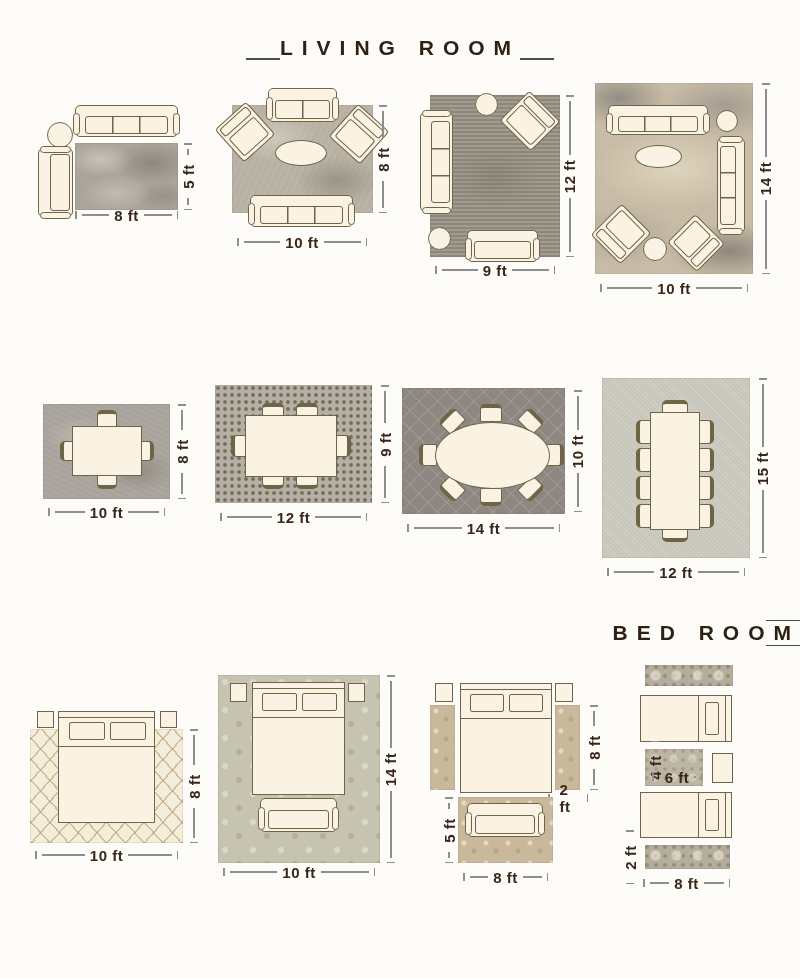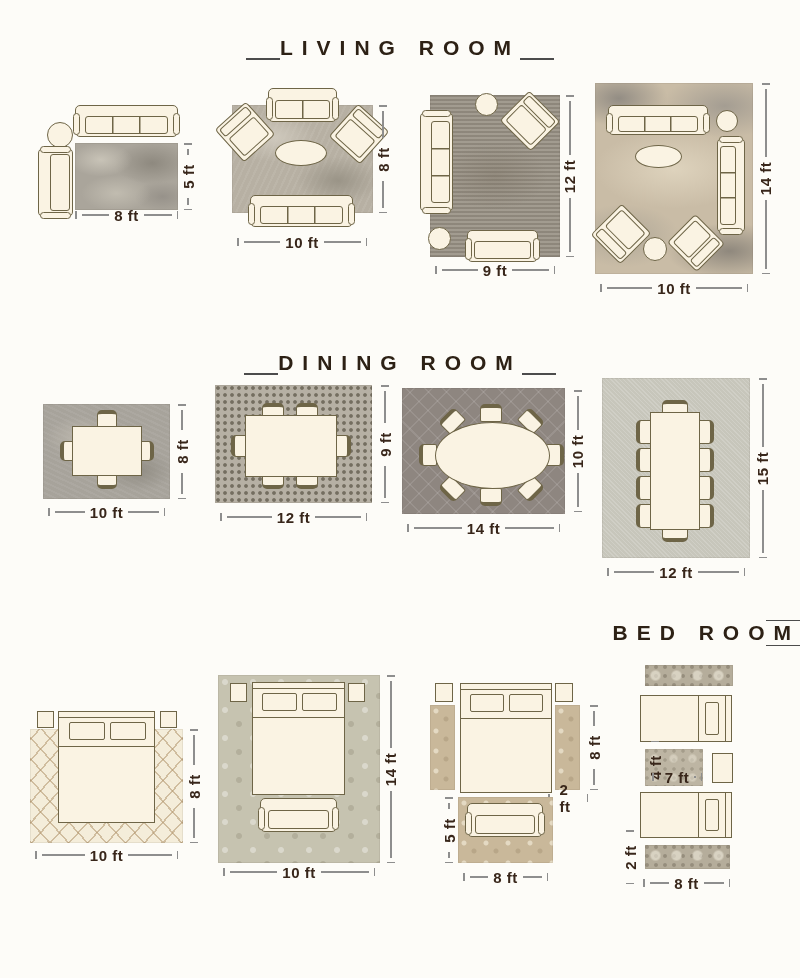--- a/index.html
+++ b/index.html
@@ -216,25 +216,20 @@
         <b>10 ft</b>
         <i class="ln"></i>
       </div>
     <div class="dim dim-v" style="left:758px;top:83px;height:191px;">
         <i class="ln"></i>
         <b>14 ft</b>
         <i class="ln"></i>
       </div>
   </div>
 
-  <div class="sec-title" style="top:349px;">
-    <span class="dash"></span>
-    <span class="txt">DINING ROOM</span>
-    <span class="dash"></span>
-  </div>
 
   <div class="scene">
     <div class="rug rx-gray" style="left:43px;top:404px;width:127px;height:95px;"></div>
     <div class="f dchair bn" style="left:97px;top:410px;width:20px;height:18px;"></div>
     <div class="f dchair bs" style="left:97px;top:471px;width:20px;height:18px;"></div>
     <div class="f dchair bw" style="left:60px;top:441px;width:18px;height:20px;"></div>
     <div class="f dchair be" style="left:136px;top:441px;width:18px;height:20px;"></div>
     <div class="f" style="left:72px;top:426px;width:70px;height:50px;"></div>
     <div class="dim dim-h" style="left:48px;top:504px;width:117px;">
         <i class="ln"></i>
@@ -411,21 +406,21 @@
       <span class="pillow" style="right:12px;top:6px;width:14px;height:33px;"></span>
     </div>
     <div class="rug rx-ornate2" style="left:645px;top:749px;width:58px;height:37px;"></div>
     <div class="dim dim-v" style="left:647px;top:750px;height:35px;">
         <i class="ln"></i>
         <b>4 ft</b>
         <i class="ln"></i>
       </div>
     <div class="dim dim-h" style="left:652px;top:769px;width:50px;">
         <i class="ln"></i>
-        <b>7 ft</b>
+        <b>6 ft</b>
         <i class="ln"></i>
       </div>
     <div class="f" style="left:712px;top:753px;width:21px;height:30px;"></div>
     <div class="f tbed" style="left:640px;top:792px;width:92px;height:46px;">
       <span class="divider"></span>
       <span class="pillow" style="right:12px;top:6px;width:14px;height:32px;"></span>
     </div>
     <div class="rug rx-ornate" style="left:645px;top:845px;width:85px;height:24px;"></div>
     <div class="dim dim-v" style="left:622px;top:840px;height:34px;">
         <i class="ln"></i>

